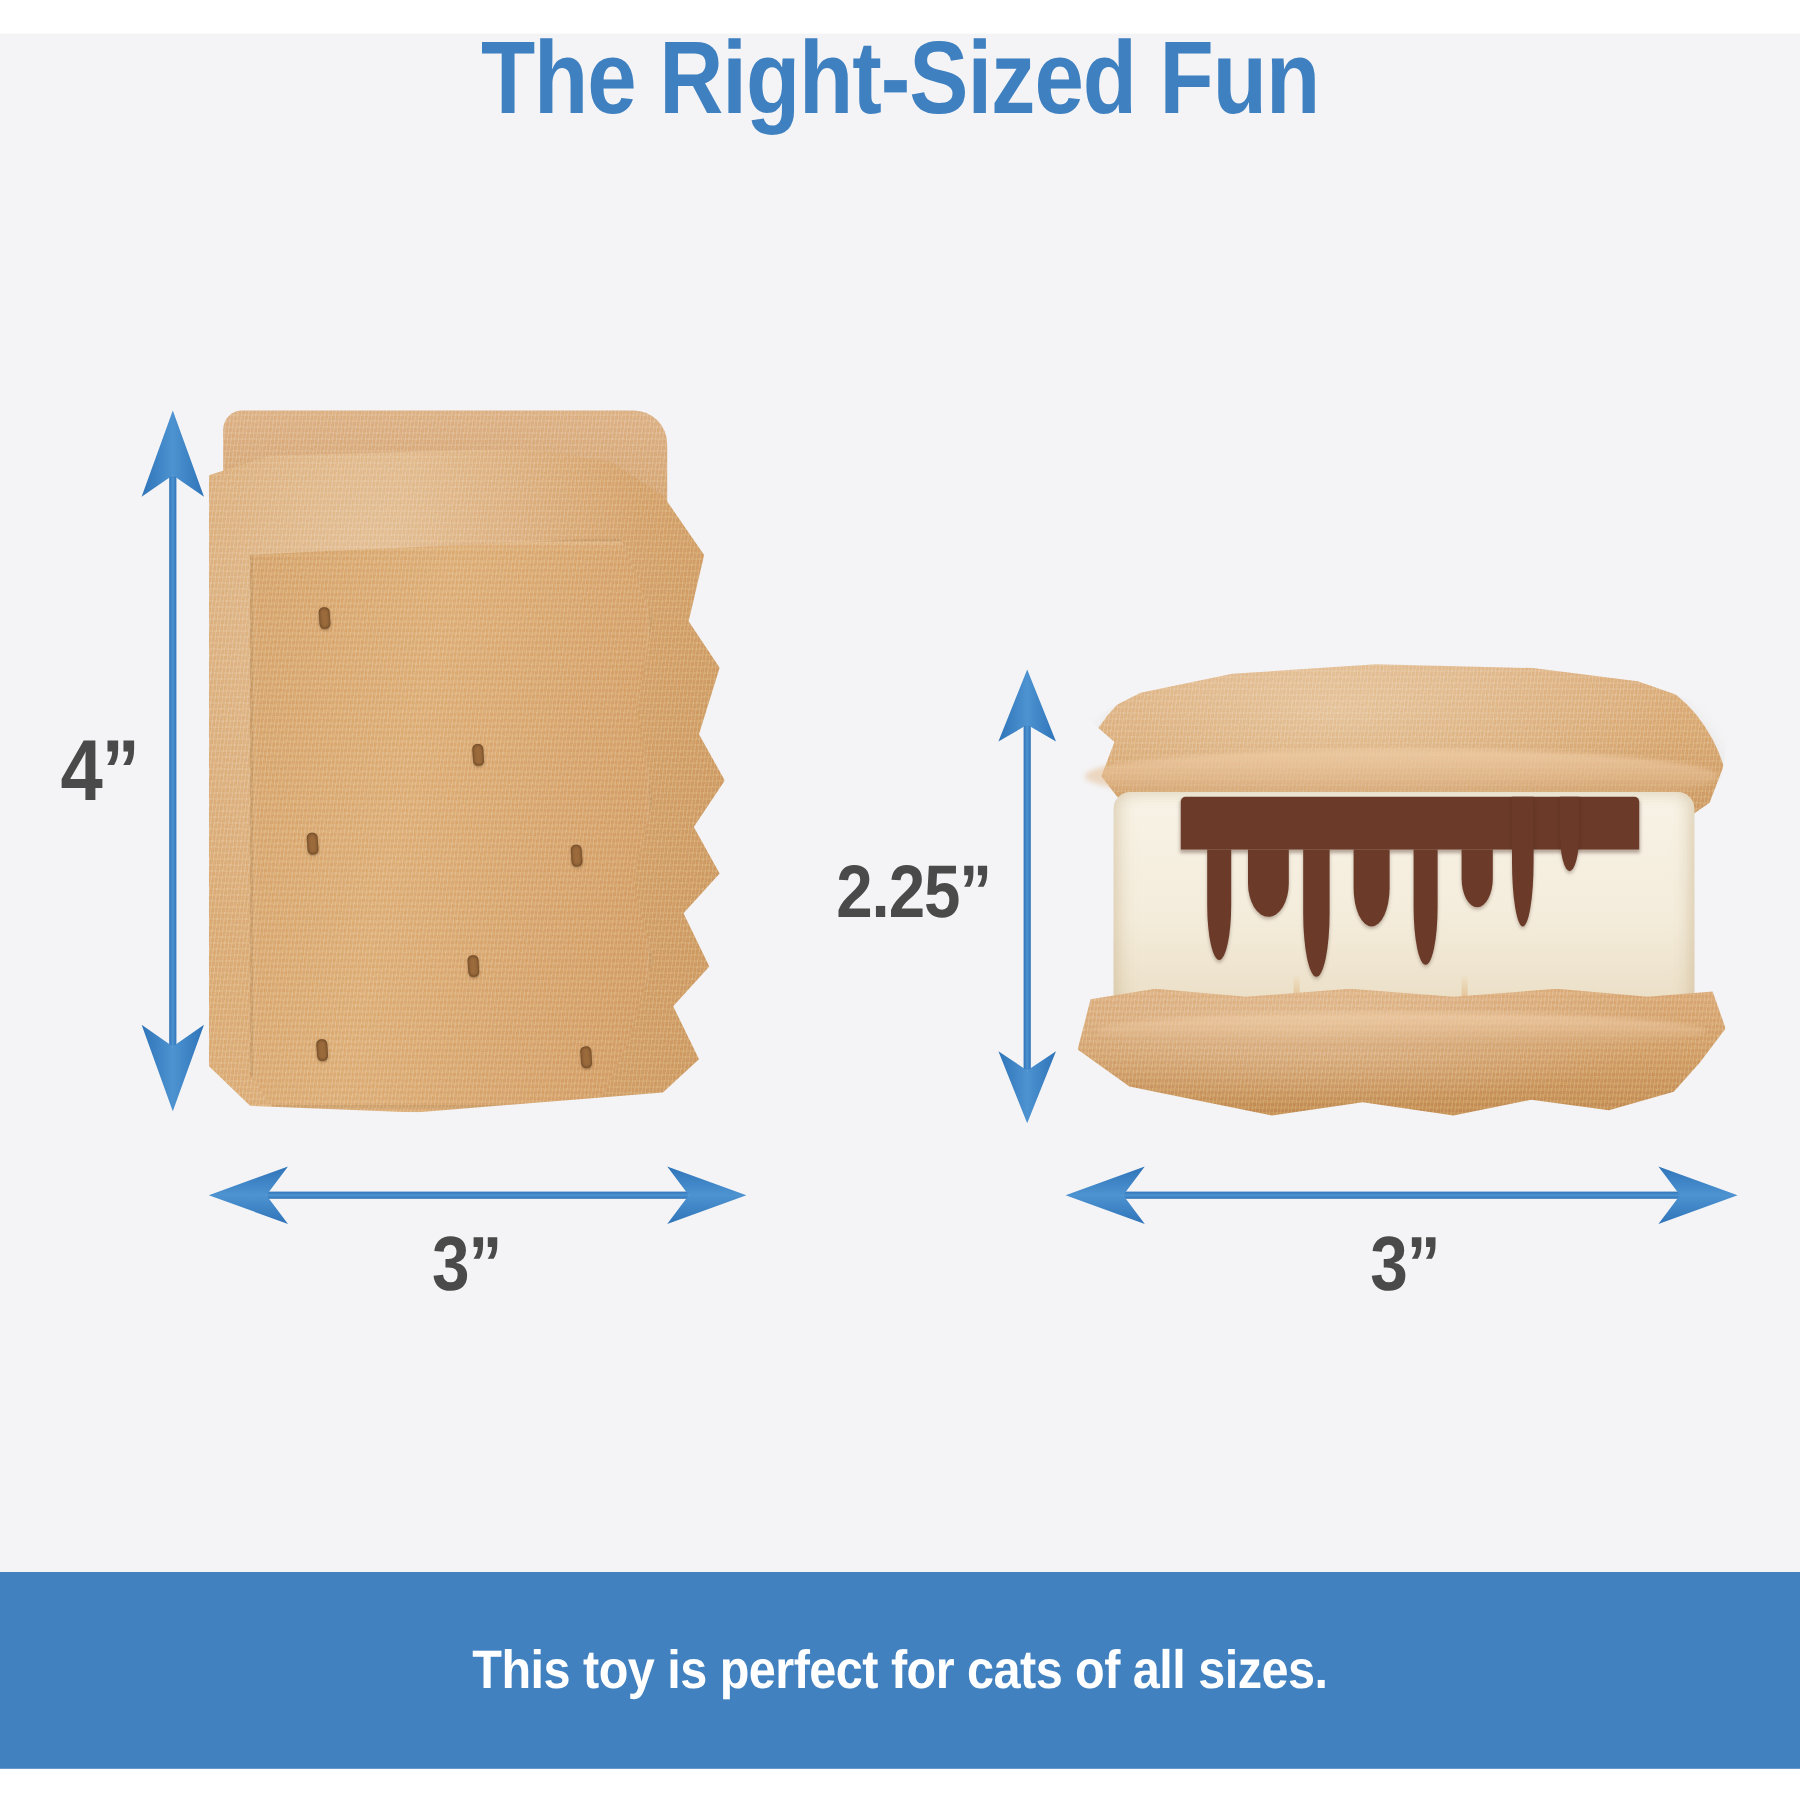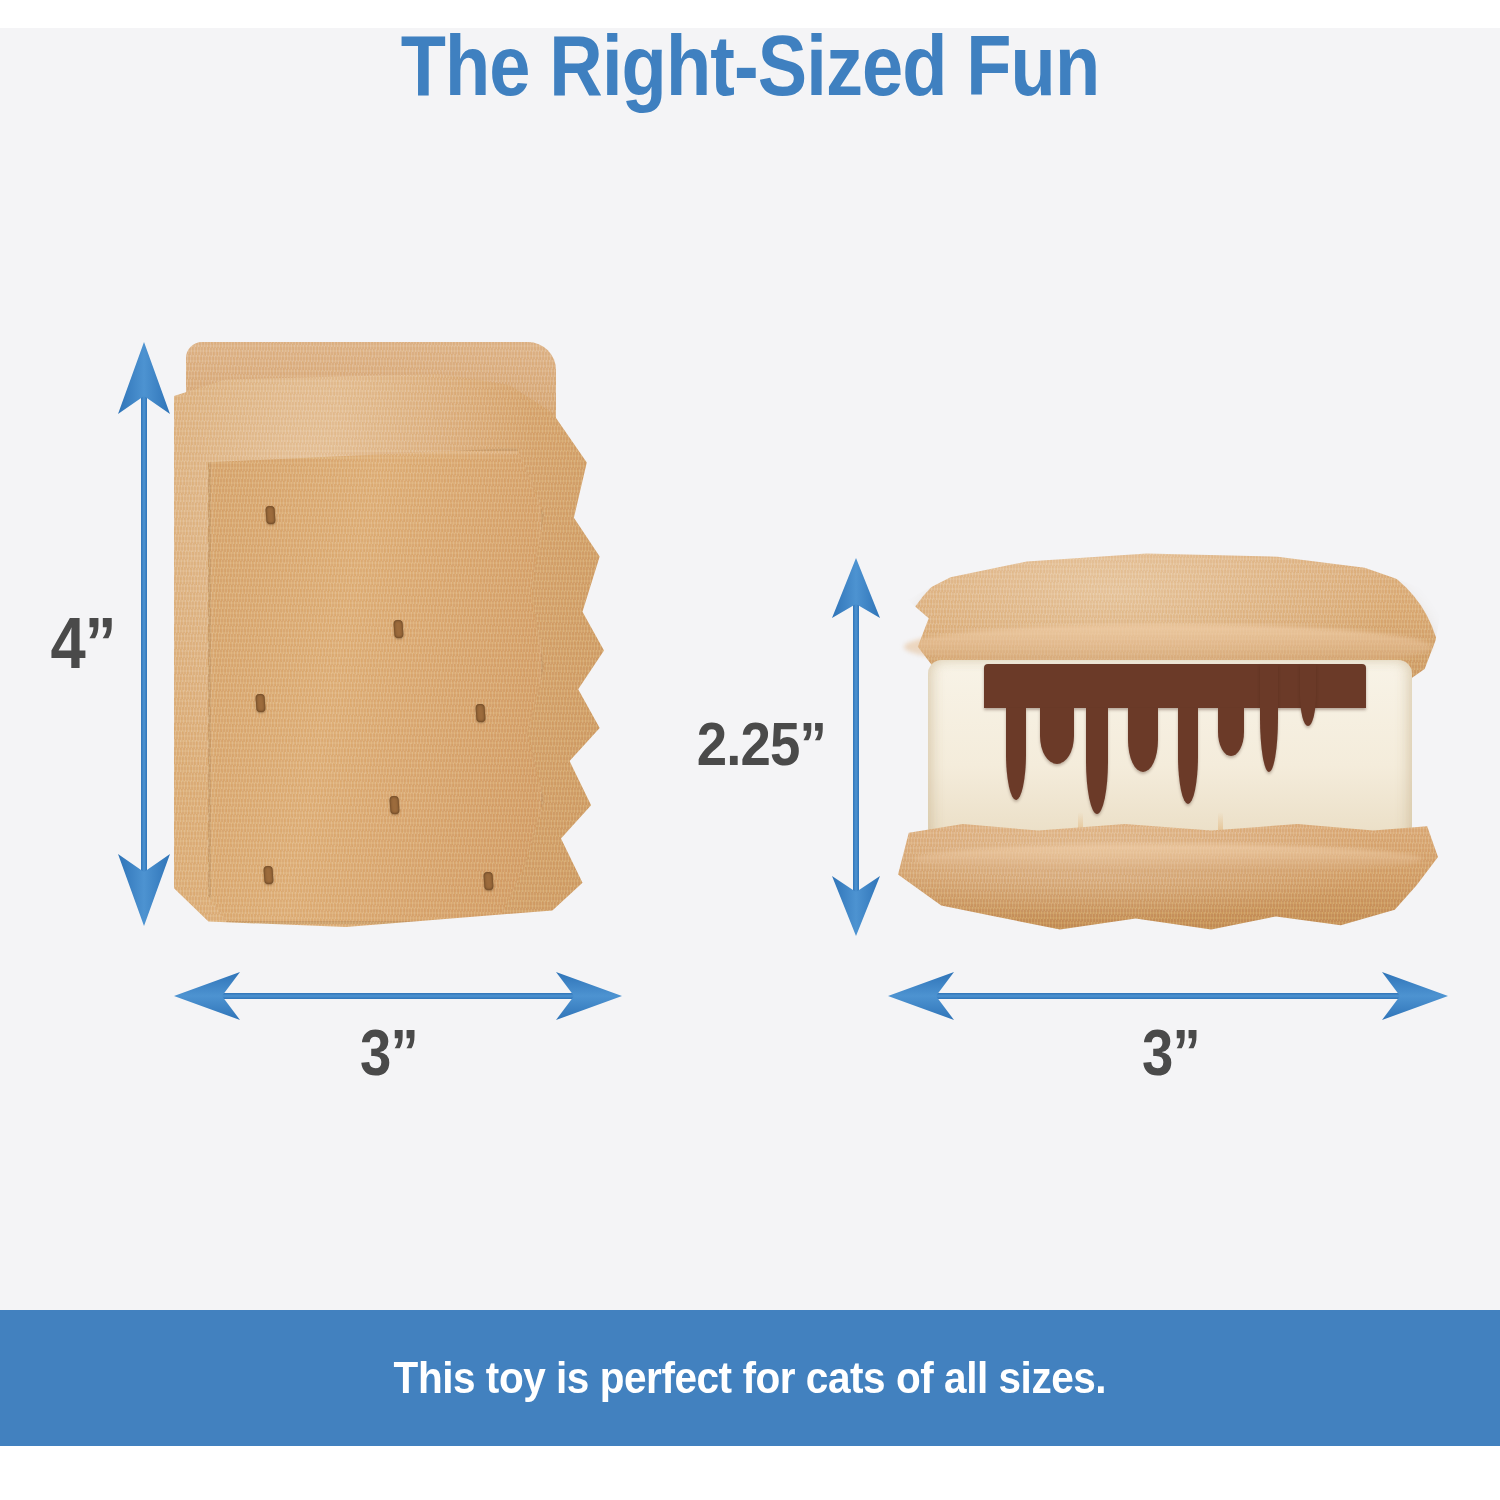--- a/index.html
+++ b/index.html
@@ -166,21 +166,21 @@
       44% 86%, 30% 96%, 18% 84%, 8% 74%, 0% 46%);
   }
   .toy-right .bottom-ridge{
     position:absolute;left:26px;top:292px;width:508px;height:30px;
     background:linear-gradient(180deg,rgba(240,206,168,.75),rgba(196,144,92,.20));
     border-radius:50%;filter:blur(2px);
   }
 
   
   .banner{
-    position:absolute;left:0;top:1310px;width:1500px;height:136px;
+    position:absolute;left:0;top:1310px;width:1500px;height:164px;
     background:#4281bf;
     display:flex;align-items:center;justify-content:center;
   }
   .banner-text{
     color:#ffffff;font-weight:bold;font-size:45px;letter-spacing:-0.5px;
     transform:scaleX(0.9);white-space:nowrap;
   }
 </style>
 </head>
 <body>

